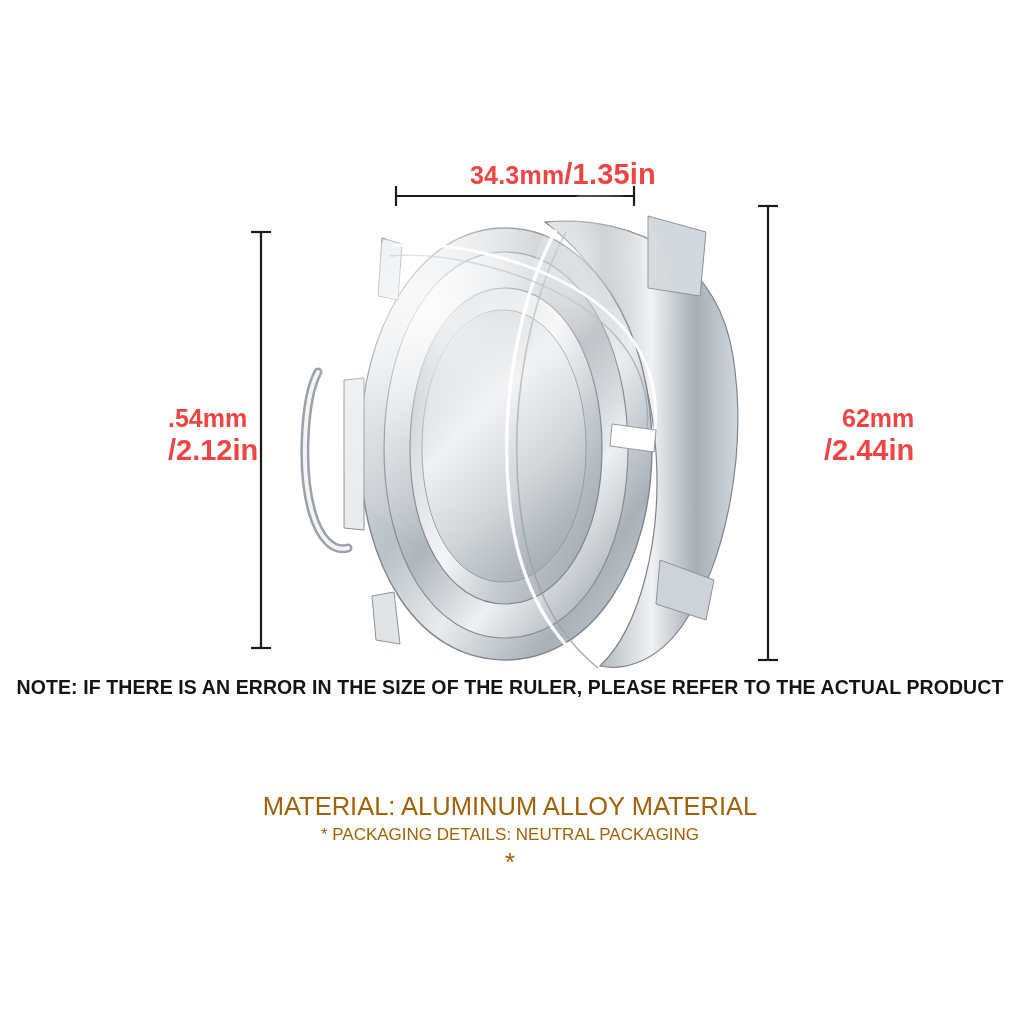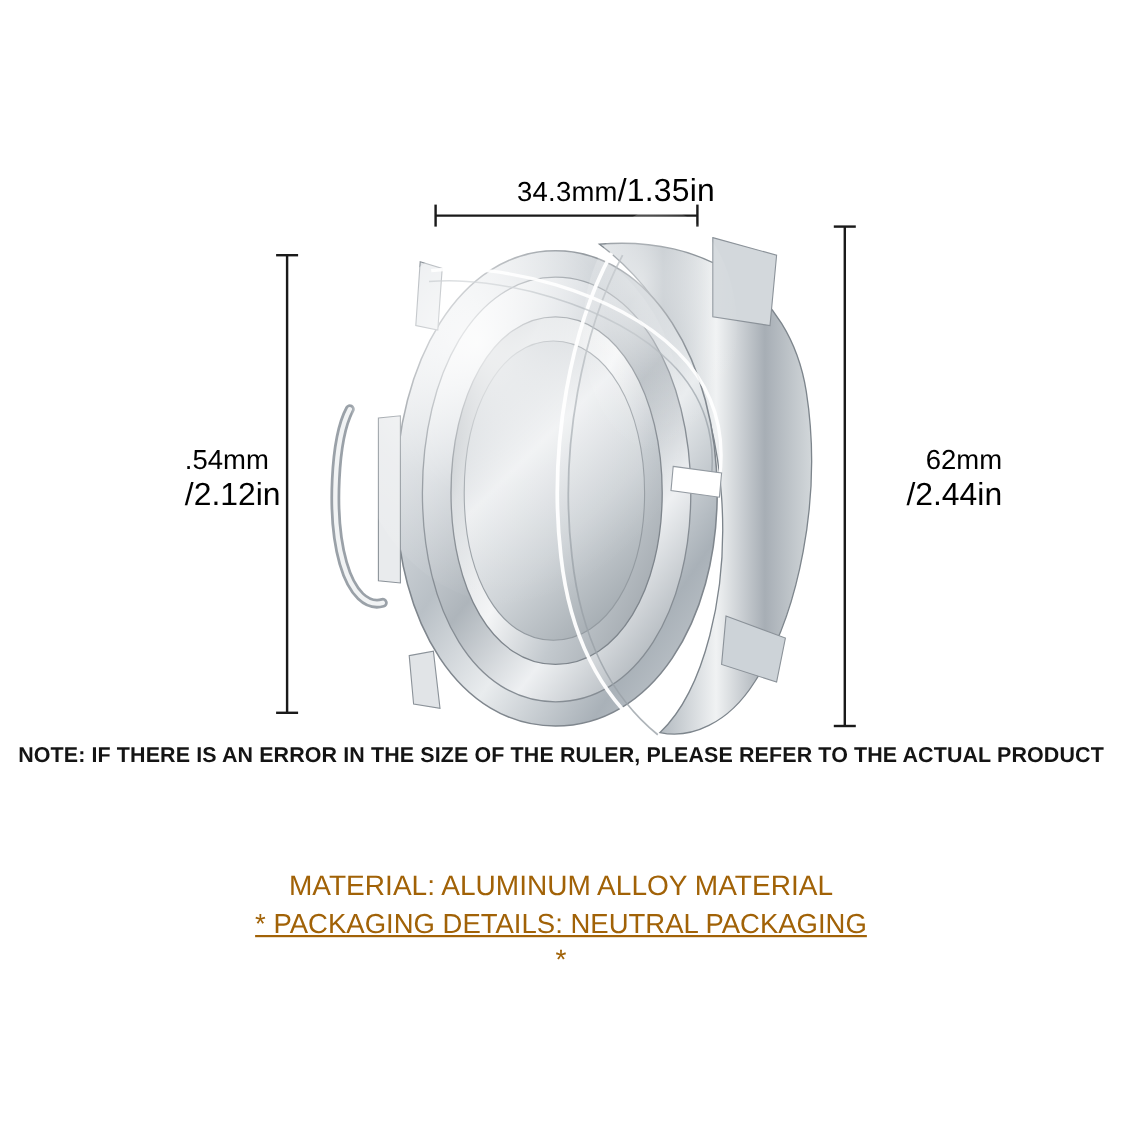--- a/index.html
+++ b/index.html
@@ -18,23 +18,24 @@
 
   .stage {
     position: absolute;
     inset: 0;
   }
 
   
   .dim-label {
     position: absolute;
     font-family: "Liberation Sans", sans-serif;
-    color: #000000;
+    color: #ef4444;
     white-space: nowrap;
     line-height: 1.12;
+    font-weight: bold;
   }
 
   .dim-top {
     top: 158px;
     left: 470px;
     font-size: 25px;
     letter-spacing: 0.2px;
   }
   .dim-top .inch {
     font-size: 29px;
@@ -83,23 +84,22 @@
     left: 0;
     width: 1020px;
     text-align: center;
     color: #a16207;
   }
   .footer .l1 {
     font-size: 25.5px;
     line-height: 1.32;
   }
   .footer .l2 {
-    font-size: 25px;
+    font-size: 17px;
     line-height: 1.32;
-    text-decoration: underline;
   }
   .footer .l3 {
     font-size: 25.5px;
     line-height: 1.32;
   }
 
   svg.art {
     position: absolute;
     left: 0;
     top: 0;

